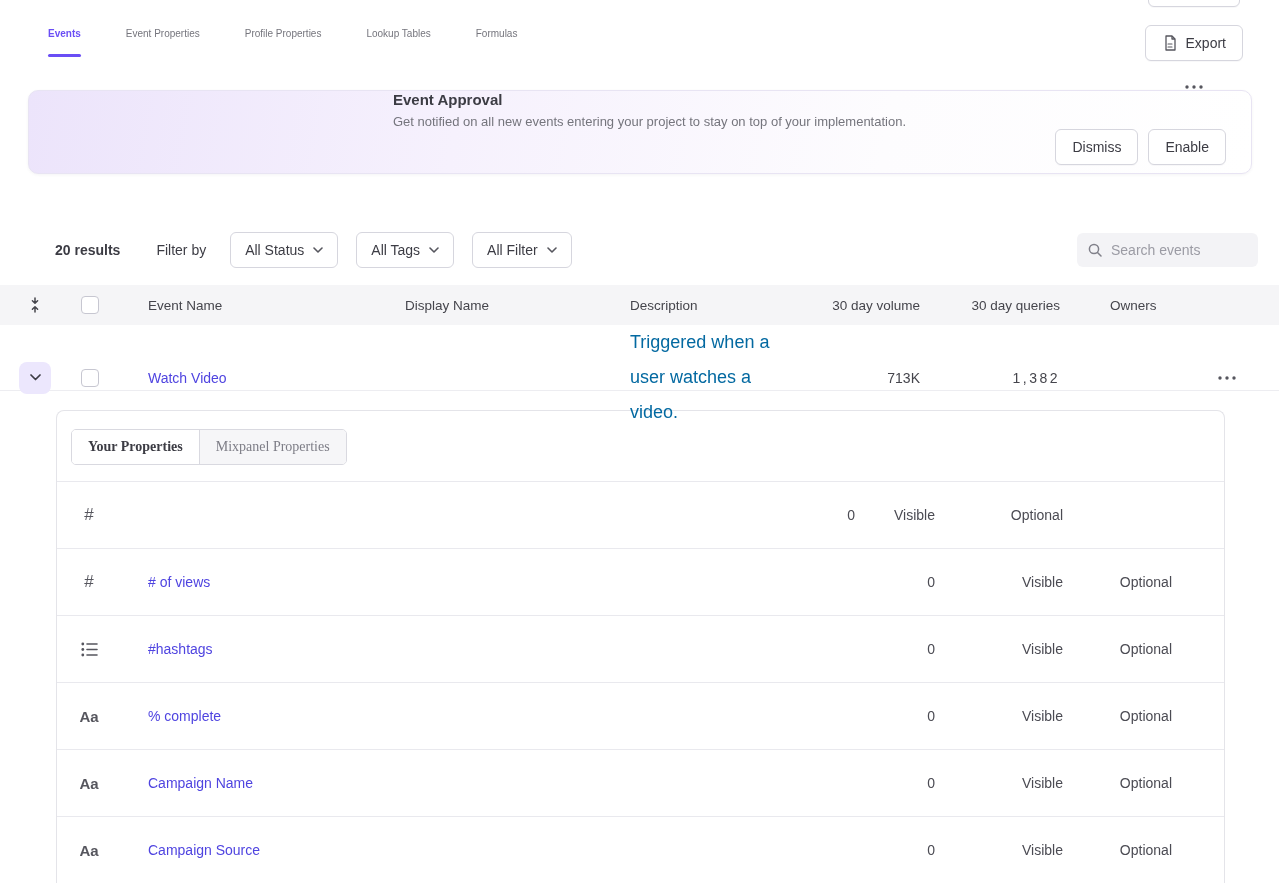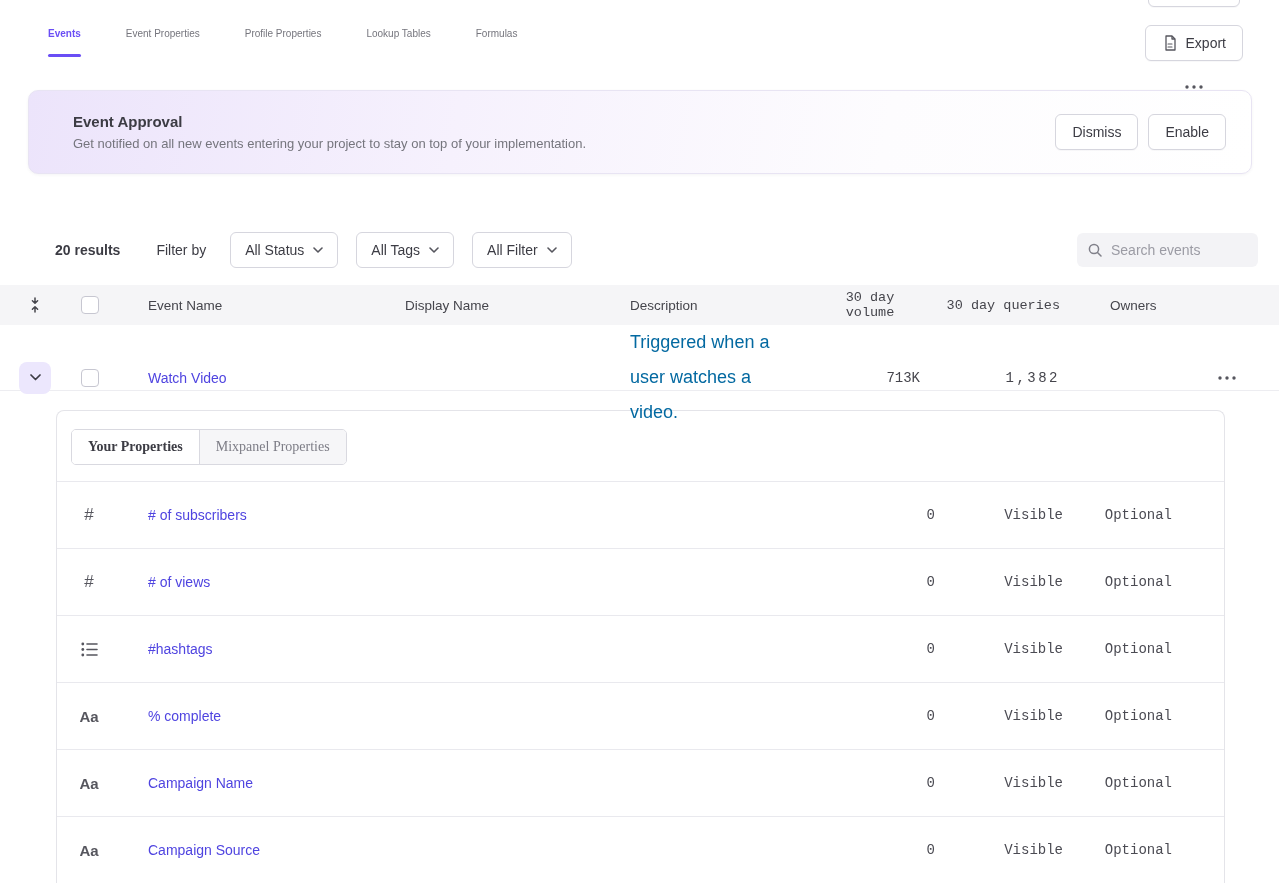--- a/index.html
+++ b/index.html
@@ -17,21 +17,21 @@
   .nav-actions { margin-left: auto; display: flex; align-items: center; gap: 18px; flex-direction: column; }
   .btn { display: inline-flex; align-items: center; gap: 8px; height: 36px; padding: 0 16px;
     background: #fff; border: 1px solid #d6d6de; border-radius: 6px; font-size: 14px; font-weight: 500;
     color: #3c3c44; cursor: pointer; font-family: inherit; box-shadow: 0 1px 1px rgba(30,30,60,.03); }
   .more-btn { border: none; background: transparent; cursor: pointer; padding: 6px; display: flex; align-items: center; }
 
   
   .banner { margin: 24px 27px 0 28px; height: 84px; border-radius: 10px;
     border: 1px solid #e8e4f3; display: flex; align-items: center; padding: 0 25px 0 44px;
     background: linear-gradient(100deg, #ece4fb 0%, #f6f1fd 35%, #fdfcfe 70%, #ffffff 100%);
-    box-shadow: 0 1px 3px rgba(60,60,90,.06); }
+    box-shadow: 0 1px 3px rgba(60,60,90,.06); flex-direction: column; }
   .banner-title { font-size: 15px; font-weight: 700; margin-bottom: 6px; }
   .banner-desc { font-size: 13px; color: #75757d; }
   .banner-actions { margin-left: auto; display: flex; gap: 10px; }
 
   
   .filter-row { margin: 58px 21px 0 55px; display: flex; align-items: center; }
   .results { font-size: 14px; font-weight: 700; margin-right: 36px; }
   .filter-by { font-size: 14px; font-weight: 500; margin-right: 24px; }
   .dropdown { display: inline-flex; align-items: center; gap: 9px; height: 36px; padding: 0 14px;
     background: #fff; border: 1px solid #d6d6de; border-radius: 6px; font-size: 14px; font-weight: 500;
@@ -41,21 +41,21 @@
   .search-box input { border: none; background: transparent; outline: none; font-size: 14px;
     color: #3c3c44; width: 100%; font-family: inherit; }
   .search-box input::placeholder { color: #9b9ba4; }
 
   
   .grid-row { display: grid; grid-template-columns: 70px 78px 257px 225px 190px 100px 140px 130px 1fr;
     align-items: center; }
   .table-header { margin-top: 17px; height: 40px; background: #f5f5f7; font-size: 13.5px;
     font-weight: 500; color: #45454c; }
   .cell-center { justify-self: center; }
-  .cell-right { justify-self: end; text-align: center; font-family: Liberation Mono, monospace; }
+  .cell-right { justify-self: end; text-align: left; }
   .owners-cell { padding-left: 50px; }
   .more-cell { padding-left: 28px; }
 
   .checkbox { width: 18px; height: 18px; border: 1.5px solid #c7c7d1; border-radius: 4px;
     background: #fff; margin-left: 11px; cursor: pointer; display: inline-block; }
 
   .event-row { height: 66px; background: #fff; border-bottom: 1px solid #ededf1; }
   .expander { width: 32px; height: 32px; border-radius: 8px; background: #ece7fd; border: none;
     display: flex; align-items: center; justify-content: center; cursor: pointer; justify-self: center; }
   a.link { color: #4f44e0; text-decoration: none; font-size: 14px; cursor: pointer; }
@@ -217,21 +217,20 @@
 <div class="props-panel">
   <div class="panel-tabbar">
     <div class="panel-tabs">
       <button class="ptab active">Your Properties</button>
       <button class="ptab">Mixpanel Properties</button>
     </div>
   </div>
 
   <div class="prop-row">
     <span class="type-icon glyph-hash">#</span>
-    <span class="prop-name"><a class="link"># of subscribers</a></span>
     <span class="plain cell-right">0</span>
     <span class="plain cell-right">Visible</span>
     <span class="plain cell-right">Optional</span>
     <span></span>
   </div>
 
   <div class="prop-row">
     <span class="type-icon glyph-hash">#</span>
     <span class="prop-name"><a class="link"># of views</a></span>
     <span class="plain cell-right">0</span>

